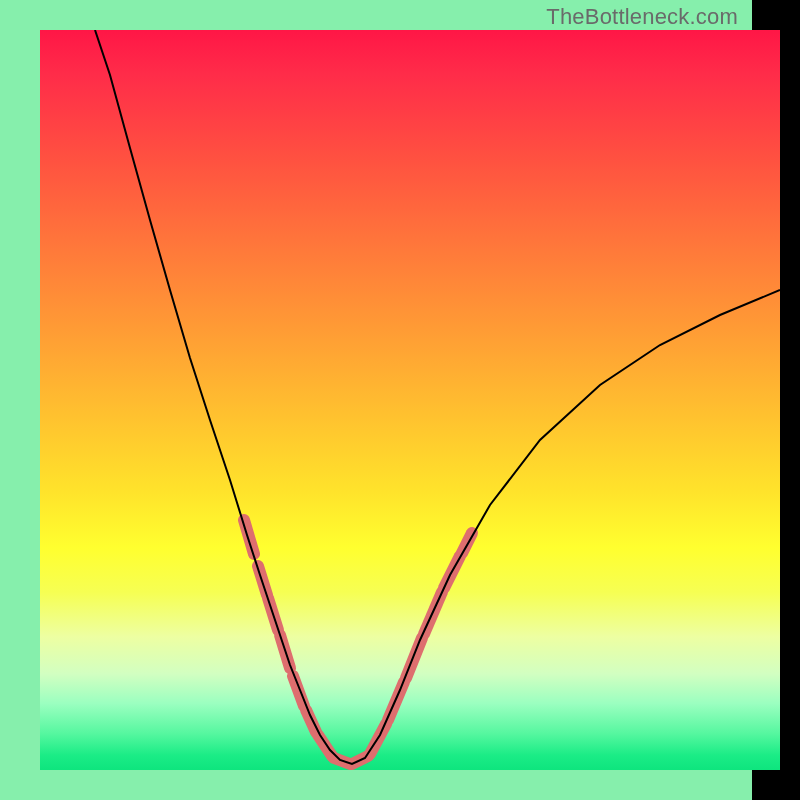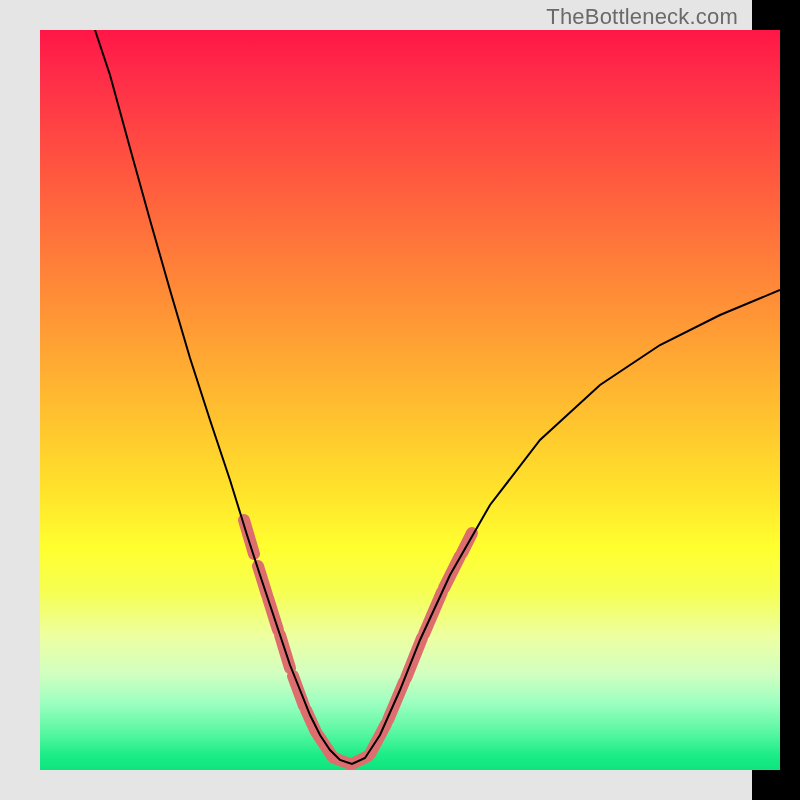--- a/index.html
+++ b/index.html
@@ -10,21 +10,21 @@
     background: #000;
     overflow: hidden;
     font-family: Arial, Helvetica, sans-serif;
   }
   .frame {
     position: absolute;
     left: 0;
     top: 0;
     width: 752px;
     height: 800px;
-    background: #e5e5e5;
+    background: #86efac;
     text-align: right;
   }
   .plot-area {
     position: absolute;
     left: 40px;
     top: 30px;
     width: 740px;
     height: 740px;
     overflow: hidden;
   }

